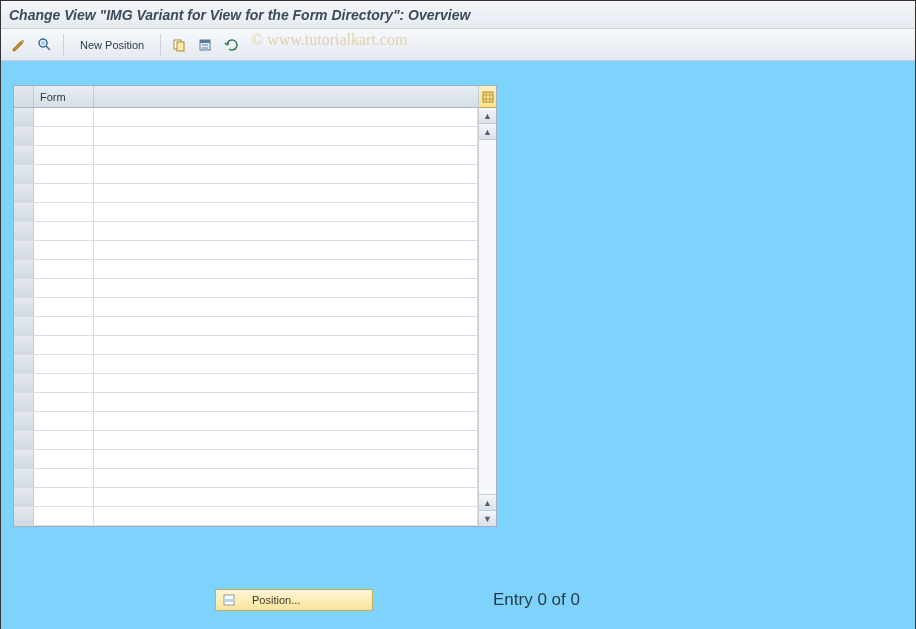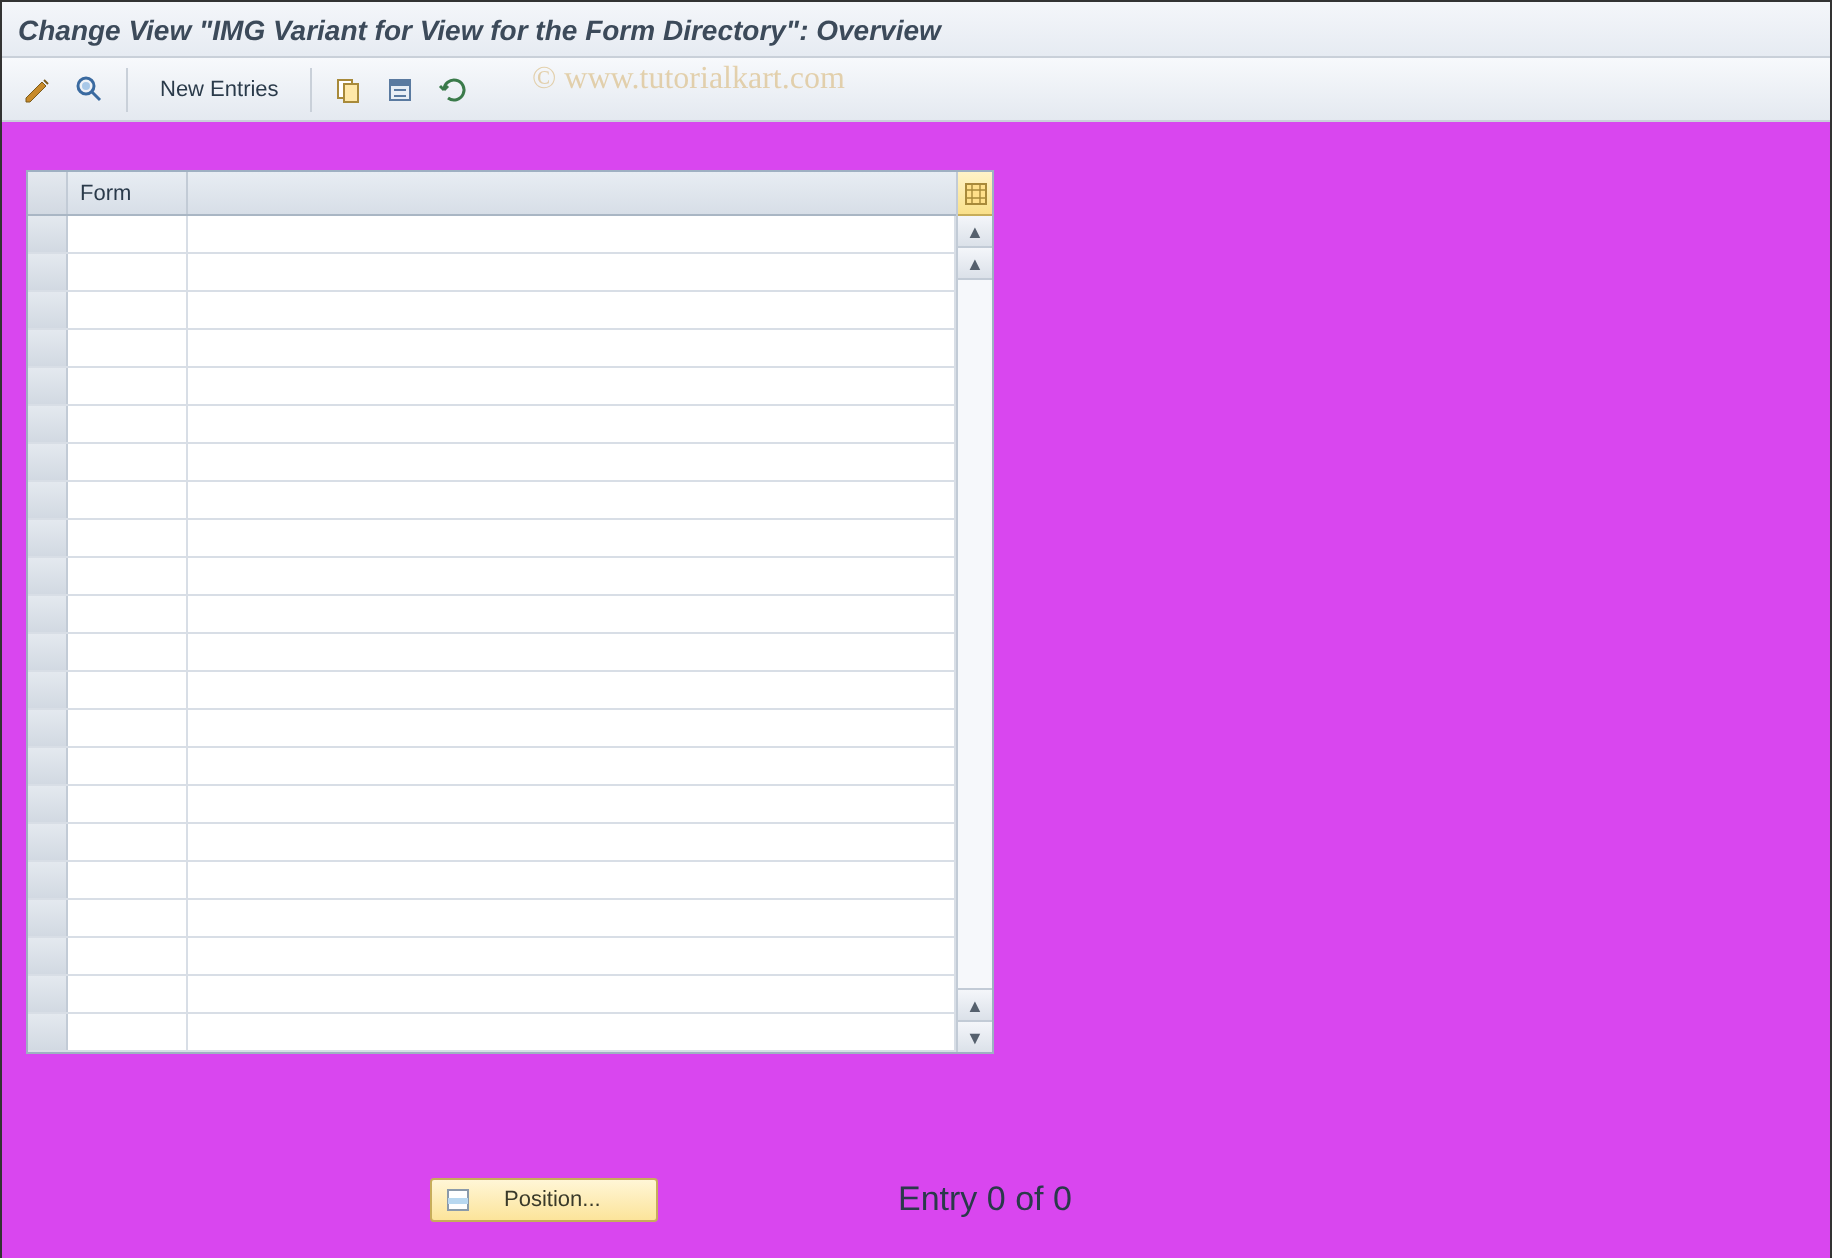--- a/index.html
+++ b/index.html
@@ -48,30 +48,30 @@
     .tb-sep { width: 1px; height: 22px; background: #c9d0d9; margin: 0 2px; }
     .new-entries-btn {
       height: 22px; padding: 0 8px;
       display: inline-flex; align-items: center;
       cursor: pointer;
       color: #2a3a4a;
       font-size: 11px;
     }
     .watermark {
       position: absolute;
-      left: 265px; top: 30px;
+      left: 250px; top: 30px;
       font-size: 16px;
       color: #d9b87a;
       opacity: 0.6;
       pointer-events: none;
       font-family: Georgia, serif;
     }
     .content-area {
       padding: 24px 12px 12px 12px;
-      background: #d946ef;
+      background: #7dd3fc;
       height: 568px;
       position: relative;
     }
     .grid-wrap {
       width: 484px;
       border: 1px solid #9fb0c2;
       background: #fff;
       display: flex;
       position: relative;
     }
@@ -138,21 +138,21 @@
     .bottom-bar {
       position: absolute;
       bottom: 18px;
       left: 0; right: 0;
       display: flex;
       align-items: center;
       padding-left: 214px;
       gap: 120px;
     }
     .position-btn {
-      width: 114px; height: 22px;
+      width: 158px; height: 22px;
       background: linear-gradient(#fff6d6, #fce49a);
       border: 1px solid #c7ad5a;
       border-radius: 2px;
       display: inline-flex; align-items: center;
       padding: 0 6px;
       cursor: pointer;
       color: #3a3a2a;
       gap: 16px;
       font-size: 11px;
     }
@@ -175,21 +175,21 @@
         </svg>
     </span>
     <span class="tb-icon">
       <svg width="16" height="16" viewBox="0 0 16 16">
           <circle cx="6" cy="6" r="4" fill="none" stroke="#3a6aa0" stroke-width="1.5"></circle>
           <path d="M9 9l4 4" stroke="#3a6aa0" stroke-width="1.5"></path>
           <circle cx="6" cy="6" r="2" fill="#a8c8e8"></circle>
         </svg>
     </span>
     <span class="tb-sep"></span>
-    <span class="new-entries-btn">New Entries</span>
+    <span class="new-entries-btn">New Position</span>
     <span class="tb-sep"></span>
     <span class="tb-icon">
       <svg width="16" height="16" viewBox="0 0 16 16">
           <rect x="3" y="3" width="7" height="9" fill="#fff" stroke="#a88a3a"></rect>
           <rect x="6" y="5" width="7" height="9" fill="#ffe8a8" stroke="#a88a3a"></rect>
         </svg>
     </span>
     <span class="tb-icon">
       <svg width="16" height="16" viewBox="0 0 16 16">
           <rect x="3" y="3" width="10" height="10" fill="#e8eef5" stroke="#5a7aa0"></rect>

